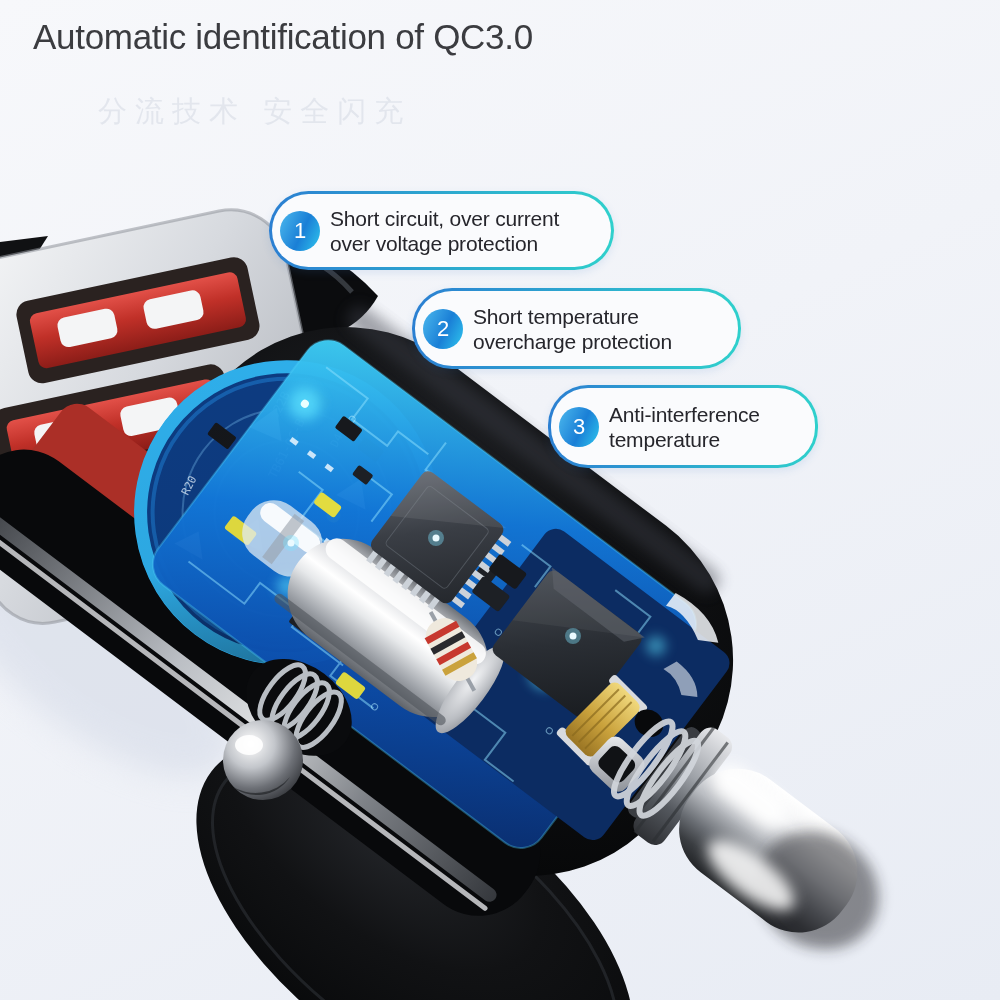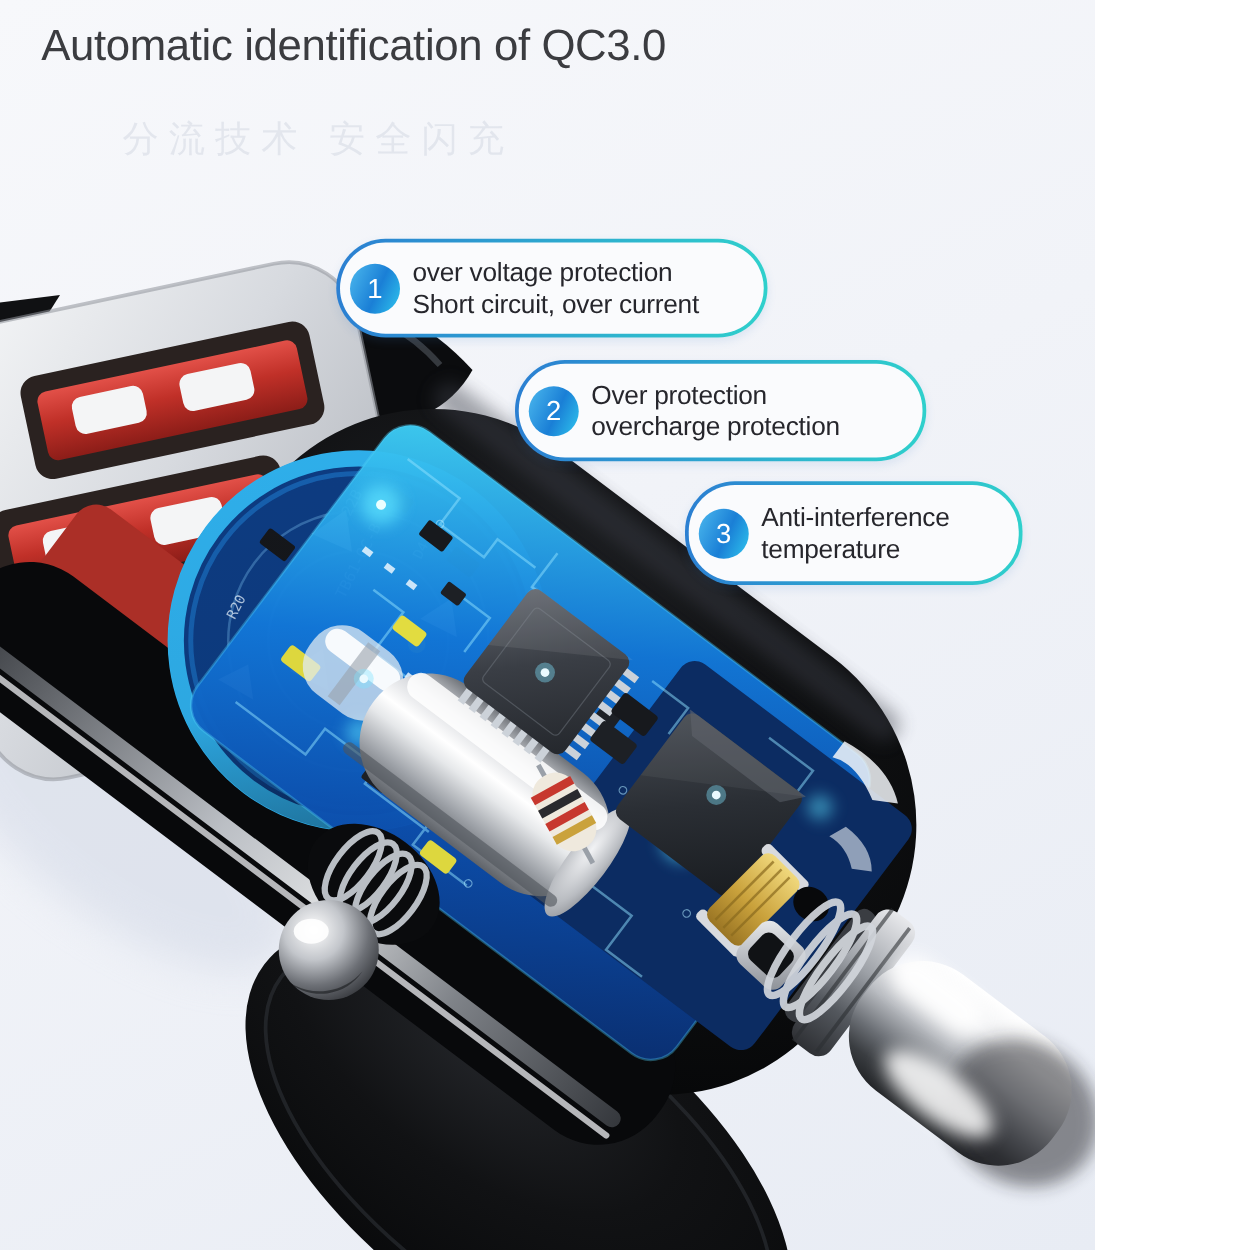--- a/index.html
+++ b/index.html
@@ -1,17 +1,17 @@
 <!DOCTYPE html>
 <html style="--background-top: #f7f8fb; --background-bottom: #e8ecf4; --title-text: #3b3c40; --callout-text: #26262c; --pill-fill: #fafbfd; --pill-border-start: #2b7fd2; --pill-border-end: #2fd0cc; --badge-start: #4cb9ee; --badge-mid: #1a7fd6; --badge-end: #2fc6ee; --leader-top: #2b80d2; --leader-bottom: #2fb9e8; --usb-red: #c0332a; --pcb-blue: #1166c4; --glow-cyan: #5ee4ff; --body-black: #0b0c0e; --metal-silver: #d9dce0;"><head>
 <meta charset="utf-8">
 <style>
   html,body{margin:0;padding:0;}
   .stage{
-    position:relative;width:876px;height:1000px;overflow:hidden;
+    position:relative;width:1000px;height:1000px;overflow:hidden;
     background:linear-gradient(155deg,var(--background-top,#f7f8fb) 0%,#f1f3f8 45%,var(--background-bottom,#e8ecf4) 100%);
     font-family:"Liberation Sans",sans-serif;
   }
   .photo-svg{position:absolute;left:0;top:0;}
   .page-title{
     position:absolute;left:33px;top:18px;
     font-size:35px;line-height:38px;letter-spacing:-0.3px;
     color:var(--title-text,#3b3c40);font-weight:400;white-space:nowrap;
   }
   .watermark{
@@ -420,31 +420,31 @@
   <div class="page-title">
     <div>Automatic identification of QC3.0</div>
   </div>
 
   <div class="watermark">分流技术 安全闪充</div>
 
   <div class="callout" style="left:269px;top:191px;width:339px;height:73px;">
     <div class="callout-inner">
       <div class="badge">1</div>
       <div class="callout-text">
+        <div>Short circuit, over current</div>
         <div>over voltage protection</div>
-        <div>Short circuit, over current</div>
       </div>
     </div>
   </div>
 
   <div class="callout" style="left:412px;top:288px;width:323px;height:75px;">
     <div class="callout-inner">
       <div class="badge">2</div>
       <div class="callout-text">
-        <div>Over protection</div>
+        <div>Short temperature</div>
         <div>overcharge protection</div>
       </div>
     </div>
   </div>
 
   <div class="callout" style="left:548px;top:385px;width:264px;height:77px;">
     <div class="callout-inner">
       <div class="badge">3</div>
       <div class="callout-text">
         <div>Anti-interference</div>

